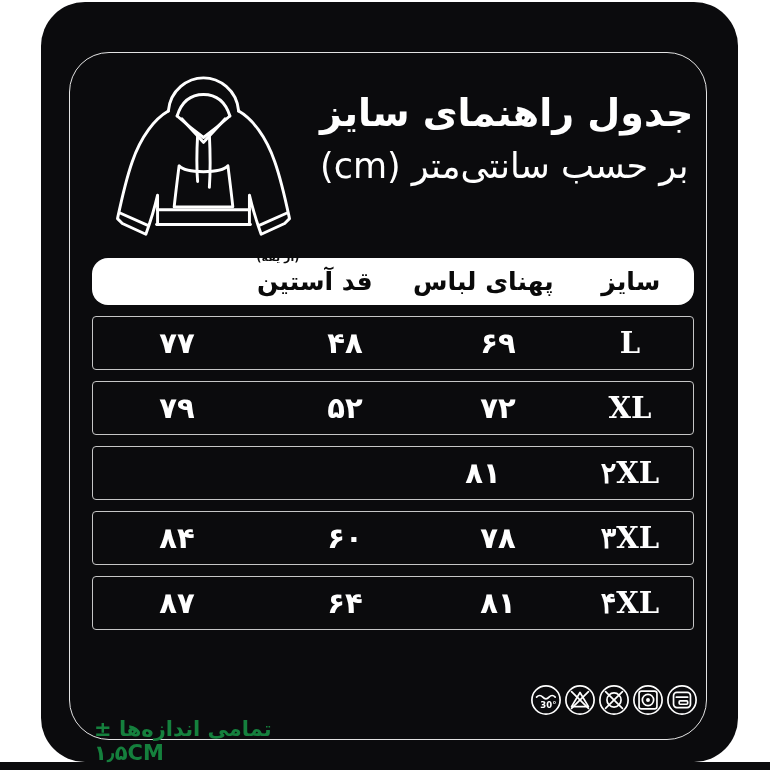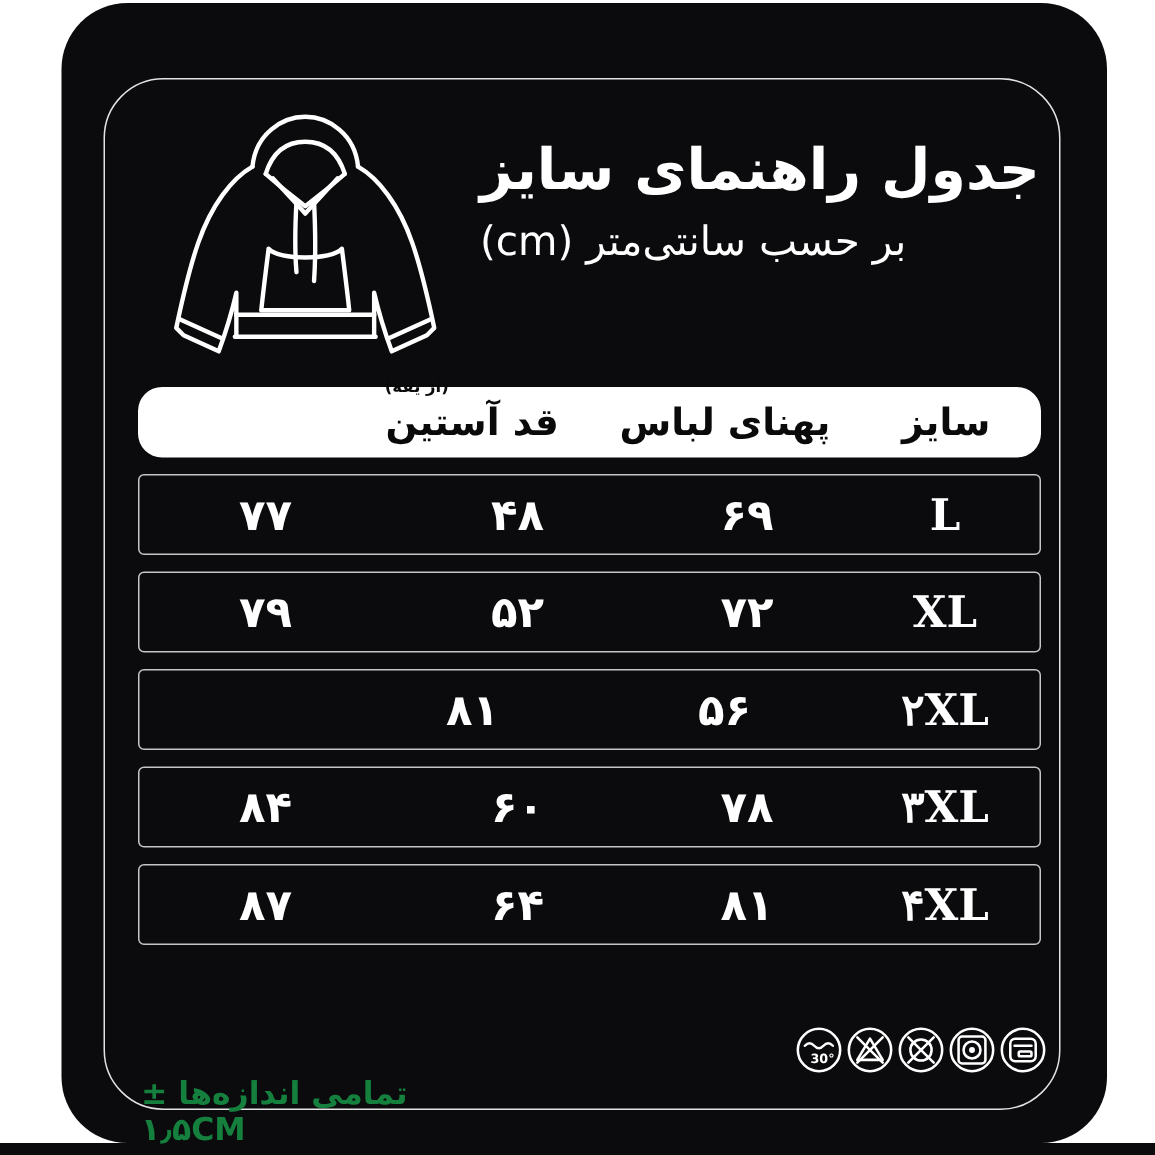--- a/index.html
+++ b/index.html
@@ -17,21 +17,21 @@
   .inner-border{
     position:absolute; left:69px; top:52px; width:636px; height:686px;
     border:1.5px solid #e3e3e3; border-radius:40px; pointer-events:none;
   }
   .hoodie{ position:absolute; left:96px; top:70px; width:215px; height:176px; }
   .titles{
     position:absolute; right:70px; top:92px; width:380px;
     text-align:left; color:#ffffff; direction:rtl;
   }
   .title{ font-size:38px; font-weight:700; line-height:1.15; }
-  .subtitle{ font-size:27px; font-weight:400; margin-top:10px; }
+  .subtitle{ font-size:35px; font-weight:400; margin-top:10px; }
   .size-table{ position:absolute; left:92px; top:258px; width:602px; }
   .thead{
     height:47px; background:#ffffff; border-radius:16px;
     display:flex; direction:rtl; align-items:center; color:#0a0a0a;
   }
   .thead .cell{ font-weight:700; font-size:25px; text-align:center; position:relative; }
   .col-size{ width:21%; } .col-torso{ width:23%; } .col-width{ width:28%; } .col-sleeve{ width:28%; }
   .note{
     position:absolute; top:-16px; left:26px; font-size:11px; font-weight:700; direction:rtl;
   }
@@ -98,21 +98,20 @@
       <div class="cell col-sleeve">۷۷</div>
     </div>
     <div class="trow">
       <div class="cell size col-size">XL</div>
       <div class="cell col-torso">۷۲</div>
       <div class="cell col-width">۵۲</div>
       <div class="cell col-sleeve">۷۹</div>
     </div>
     <div class="trow">
       <div class="cell size col-size">۲XL</div>
-      <div class="cell col-width">۵۶</div>
       <div class="cell col-sleeve">۸۱</div>
     </div>
     <div class="trow">
       <div class="cell size col-size">۳XL</div>
       <div class="cell col-torso">۷۸</div>
       <div class="cell col-width">۶۰</div>
       <div class="cell col-sleeve">۸۴</div>
     </div>
     <div class="trow">
       <div class="cell size col-size">۴XL</div>

